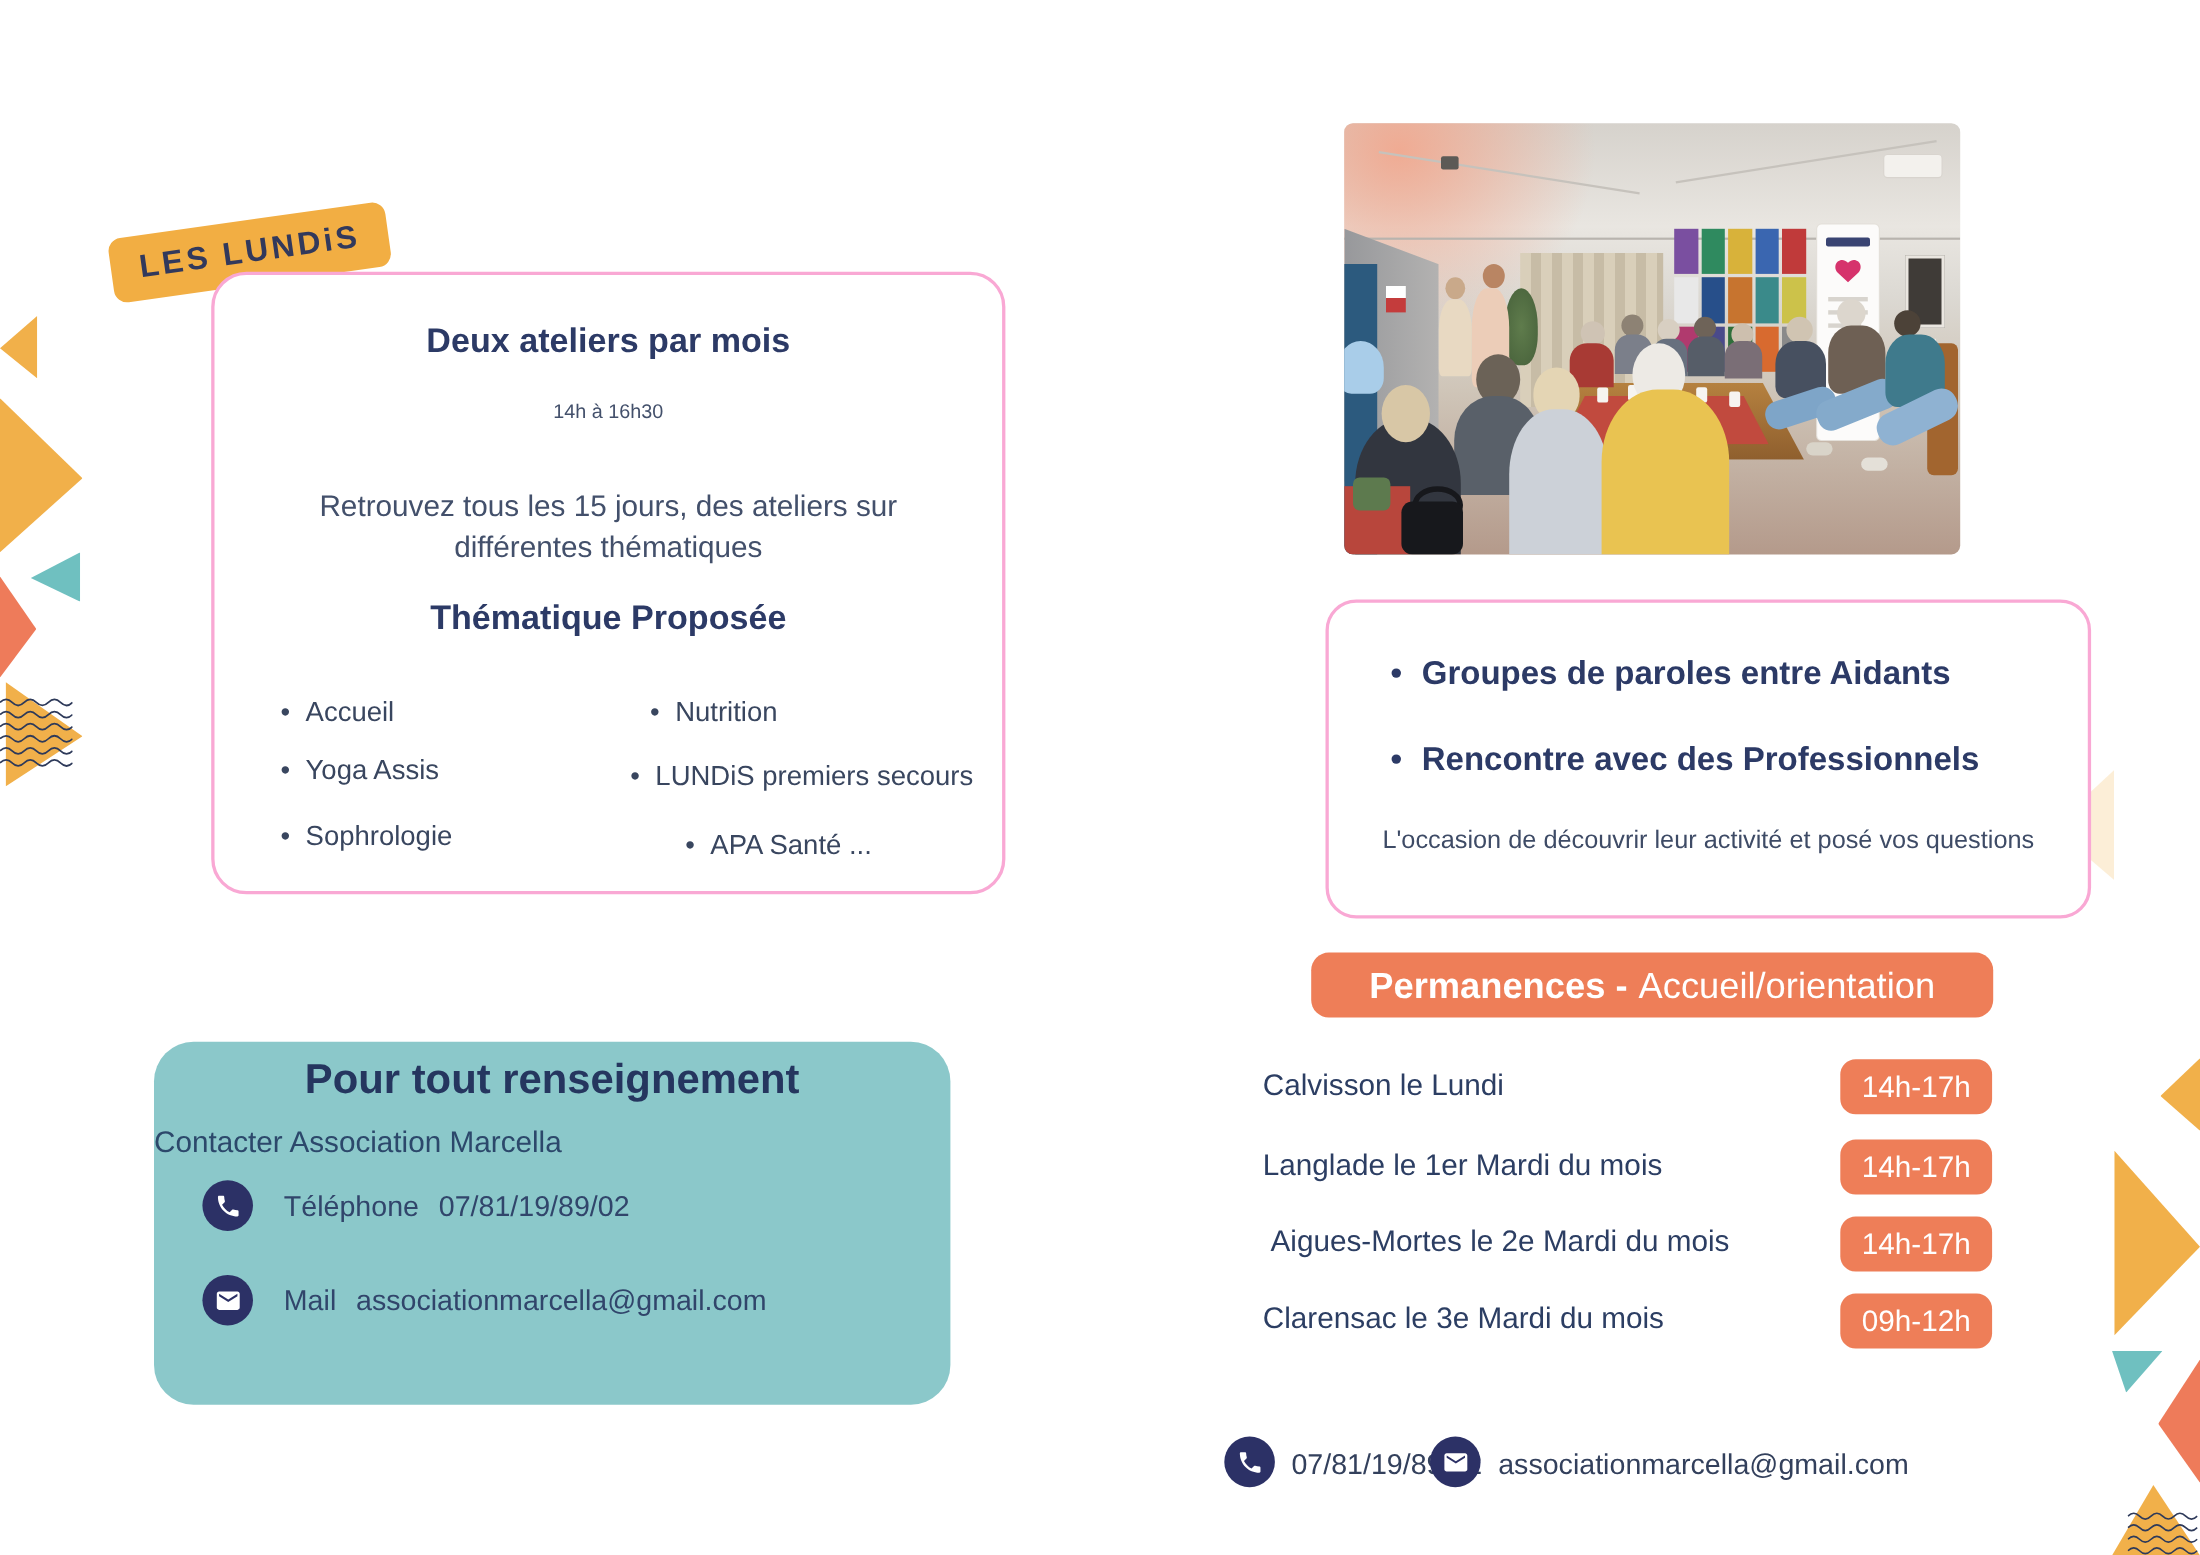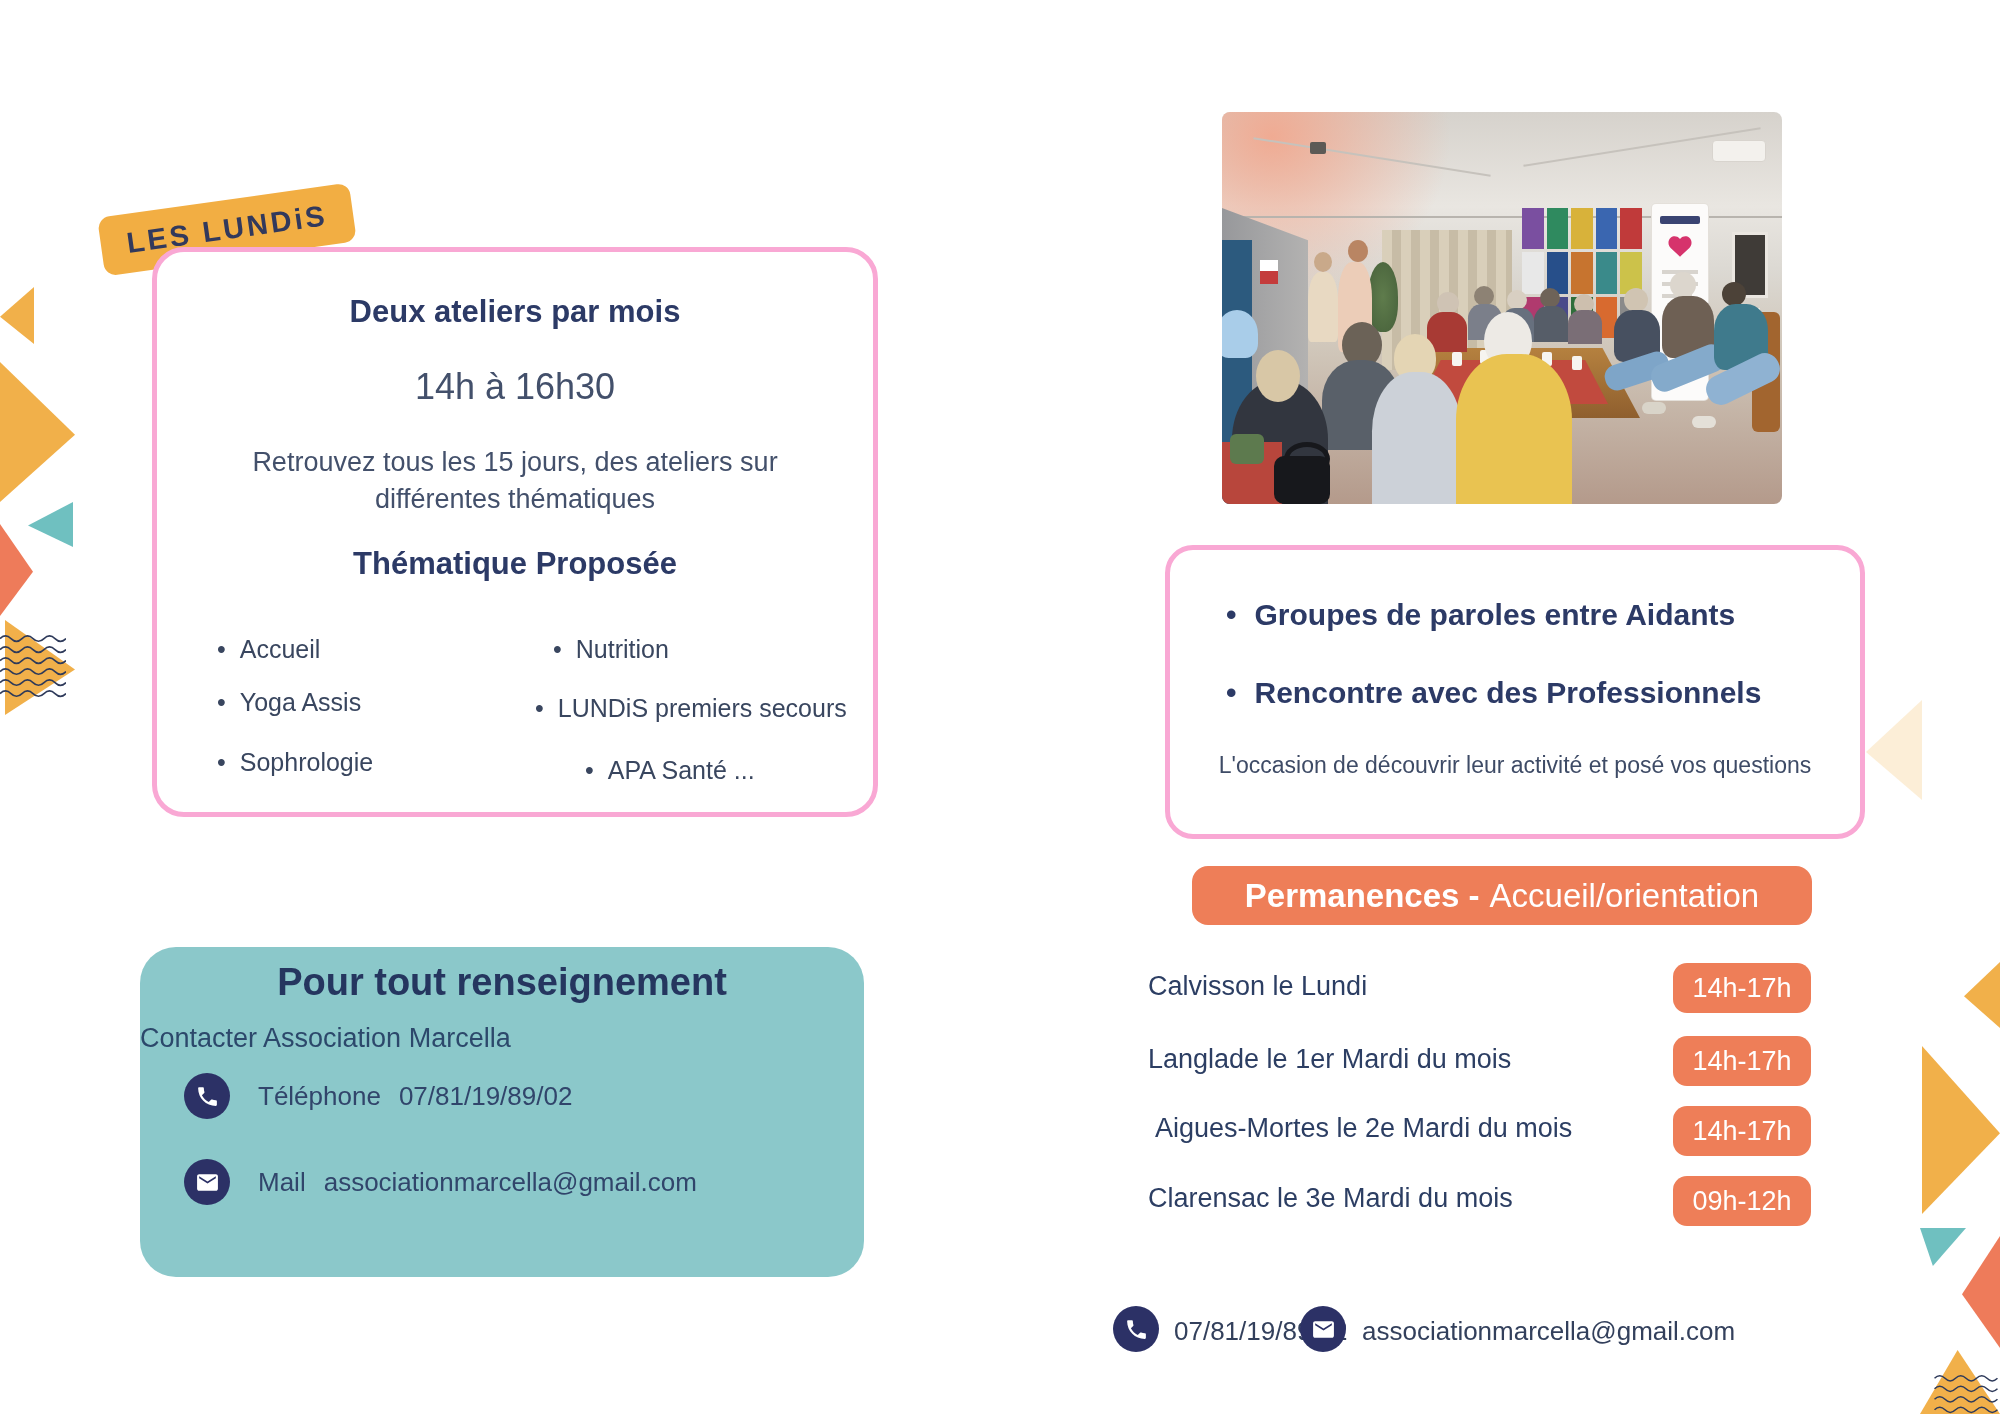--- a/index.html
+++ b/index.html
@@ -20,28 +20,28 @@
   .tri-up{clip-path:polygon(47% 0,100% 100%,0 100%);}
   .waves{position:absolute;}
   .waves path{fill:none;stroke:#2e3a5a;stroke-width:1.4;}
 
   
   .lundis-badge{position:absolute;left:100px;top:200px;transform:rotate(-8deg);
     background:#f2ae43;color:#32395c;font-size:29px;font-weight:700;letter-spacing:3px;
     padding:13px 26px;border-radius:12px;}
 
   
-  .card{position:absolute;background:#fff;border:5px solid #f9a8d4;border-radius:32px;}
+  .card{position:absolute;background:#fff;border:3px solid #f9a8d4;border-radius:32px;margin-left:40px;}
   .lundis-box{left:152px;top:247px;width:716px;height:560px;}
   .aidants-box{left:1165px;top:545px;width:690px;height:284px;border-radius:28px;}
 
   .lundis-box h2{position:absolute;top:42px;left:0;width:100%;text-align:center;margin:0;
                  font-size:31px;font-weight:700;color:#2c3a66;}
   .lundis-time{position:absolute;top:114px;left:0;width:100%;text-align:center;
-               font-size:36px;color:#43506b;}
+               font-size:18px;color:#43506b;}
   .lundis-desc{position:absolute;top:192px;left:0;width:100%;text-align:center;
                font-size:27px;line-height:37px;color:#43506b;white-space:pre-line;}
   .lundis-box h3{position:absolute;top:294px;left:0;width:100%;text-align:center;margin:0;
                  font-size:31px;font-weight:700;color:#2c3a66;}
   .topic{position:absolute;font-size:25px;color:#39465f;white-space:nowrap;}
   .topic::before{content:"•";margin-right:14px;}
   .tp0{left:60px;top:383px}.tp1{left:60px;top:436px}.tp2{left:60px;top:496px}
   .tp3{left:396px;top:383px}.tp4{left:378px;top:442px}.tp5{left:428px;top:504px}
 
   

